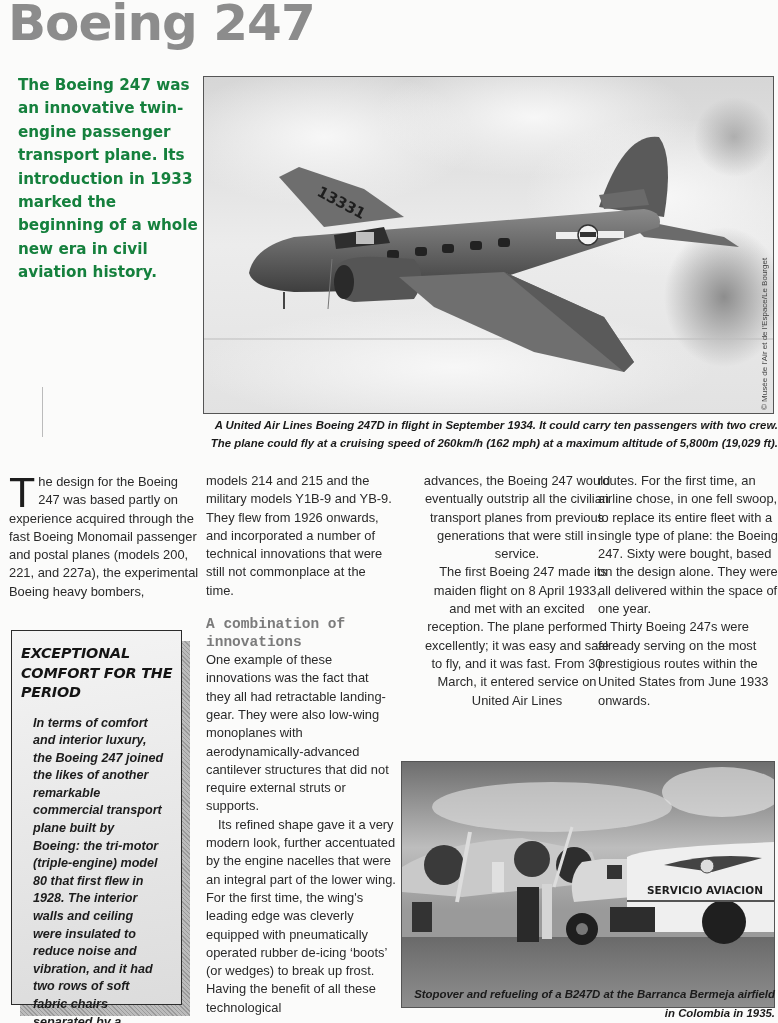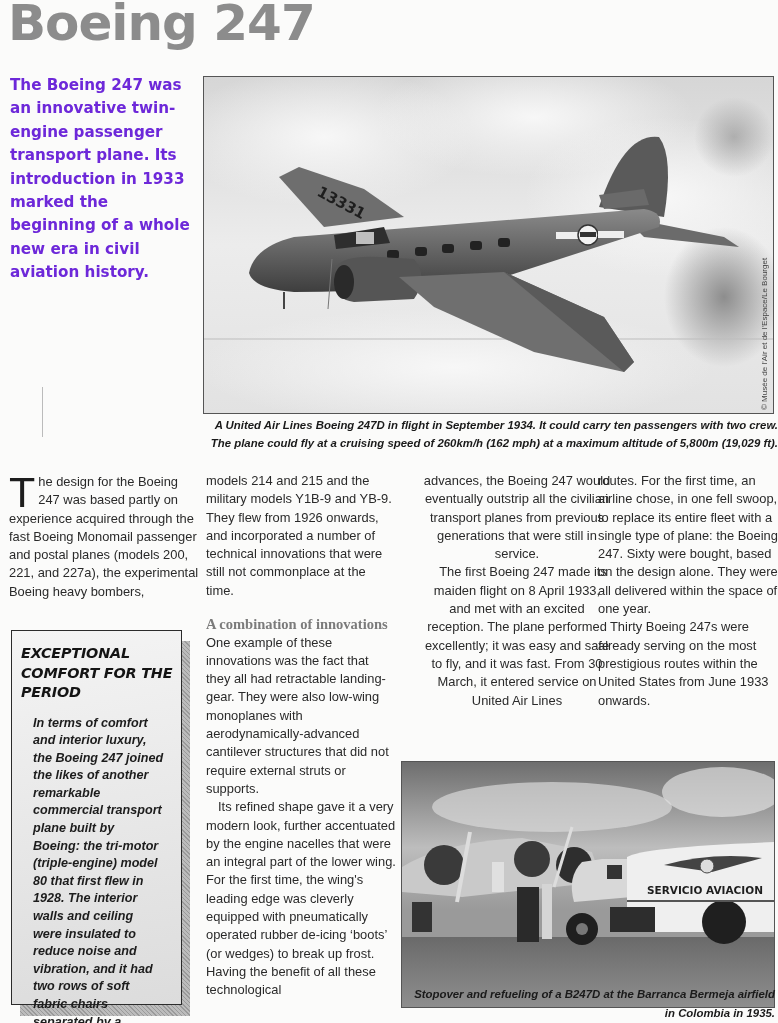--- a/index.html
+++ b/index.html
@@ -7,23 +7,23 @@
     width: 778px; height: 1023px; position: relative; overflow: hidden;
     background: #fbfbfa; color: #1d1d1d;
     font-family: "Liberation Sans", sans-serif;
   }
   .title {
     position: absolute; left: 8px; top: -6px; margin: 0;
     font-family: "DejaVu Sans", sans-serif; font-weight: bold;
     font-size: 50px; letter-spacing: -1px; color: #8c8c8c;
   }
   .intro {
-    position: absolute; left: 10px; top: 74px; width: 185px; margin: 0;
+    position: absolute; left: 18px; top: 74px; width: 185px; margin: 0;
     font-family: "DejaVu Sans", sans-serif; font-weight: bold;
-    font-size: 15.2px; line-height: 23.4px; color: #6d28d9;
+    font-size: 15.2px; line-height: 23.4px; color: #15803d;
   }
   .photo {
     position: absolute; border: 1px solid #555; overflow: hidden;
     background: #ccc;
   }
   .photo1 { left: 203px; top: 76px; width: 569px; height: 336px; }
   .photo2 { left: 401px; top: 733px; width: 372px; height: 245px; margin-top: 28px; }
   .photo svg { display: block; width: 100%; height: 100%; }
   .credit {
     position: absolute; left: 760px; top: 410px; transform-origin: 0 0;
@@ -43,21 +43,21 @@
   .col p.indent { text-indent: 12px; }
   .col1 { left: 9px; top: 473px; }
   .col2 { left: 206px; top: 472px; }
   .col3 { left: 422px; top: 472px; text-align: center; }
   .col4 { left: 598px; top: 472px; }
   .dropcap {
     float: left; font-size: 43px; line-height: 34px; font-weight: normal;
     color: #1d1d1d; margin: 2px 3px 0 0; font-family: "Liberation Sans", sans-serif;
   }
   .subhead {
-    margin: 16px 0 0 0; font-family: Liberation Serif, serif; font-weight: bold;
+    margin: 16px 0 0 0; font-family: Liberation Mono, monospace; font-weight: bold;
     font-size: 14.5px; line-height: 17.5px; color: #7b7b7b;
   }
   .box-shadow {
     position: absolute; left: 20px; top: 641px; width: 170px; height: 375px;
     background: repeating-linear-gradient(45deg, #9a9a9a 0 1px, #bcbcbc 1px 3px);
   }
   .box {
     position: absolute; left: 11px; top: 630px; width: 155px; height: 360px;
     padding: 13px 5px 0 9px; border: 1.5px solid #2b2b2b;
     background: linear-gradient(170deg, #f4f4f4 0%, #dcdcdc 100%);

